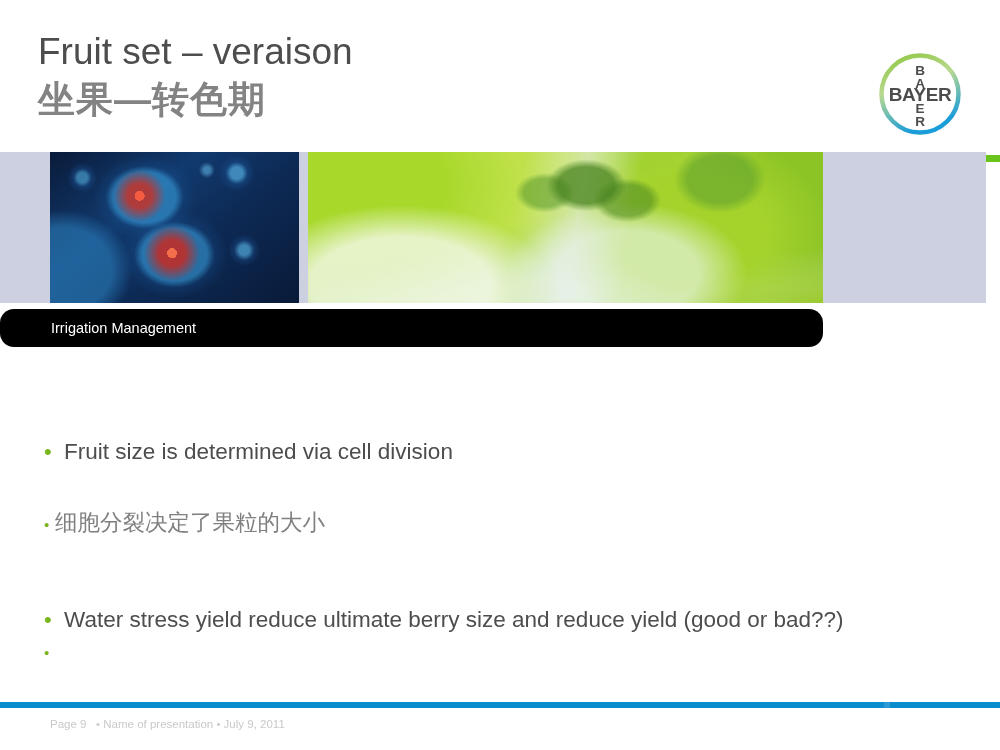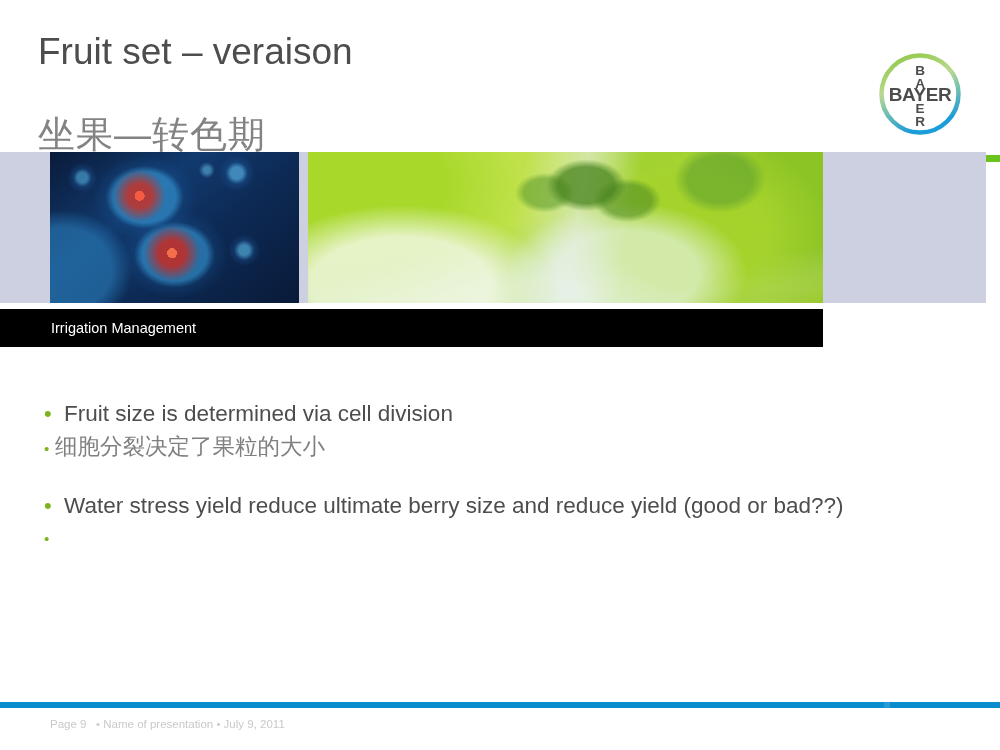--- a/index.html
+++ b/index.html
@@ -31,24 +31,23 @@
     font-size: 37px;
     line-height: 47px;
     color: #4d4d4d;
     font-weight: normal;
     white-space: pre;
   }
   .title-zh {
     font-size: 37px;
     line-height: 49px;
     color: #838383;
-    font-weight: normal;
+    font-weight: bold;
     white-space: pre;
     letter-spacing: 1px;
-    margin-top: 35px;
   }
 
   
   .logo {
     position: absolute;
     left: 878px;
     top: 52px;
     width: 84px;
     height: 84px;
   }
@@ -110,20 +109,21 @@
   }
 
   
   .banner {
     position: absolute;
     left: 0;
     top: 309px;
     width: 823px;
     height: 38px;
     background: #000000;
+    border-radius: 14px;
   }
   .banner-label {
     position: absolute;
     left: 51px;
     top: 11px;
     font-size: 14.5px;
     color: #ffffff;
     white-space: pre;
   }
 
@@ -157,21 +157,21 @@
     flex: none;
   }
   .bullet-row.en .dot {
     font-size: 22px;
     width: 20px;
   }
   .bullet-row.zh .dot {
     font-size: 15px;
     width: 11px;
   }
-  .bullet-text { flex: none; }
+  .bullet-text { flex: none; margin-top: 38px; }
 
   
   .footer-rule {
     position: absolute;
     left: 0;
     top: 702px;
     width: 1000px;
     height: 6px;
     background: #0b8ccd;
   }

